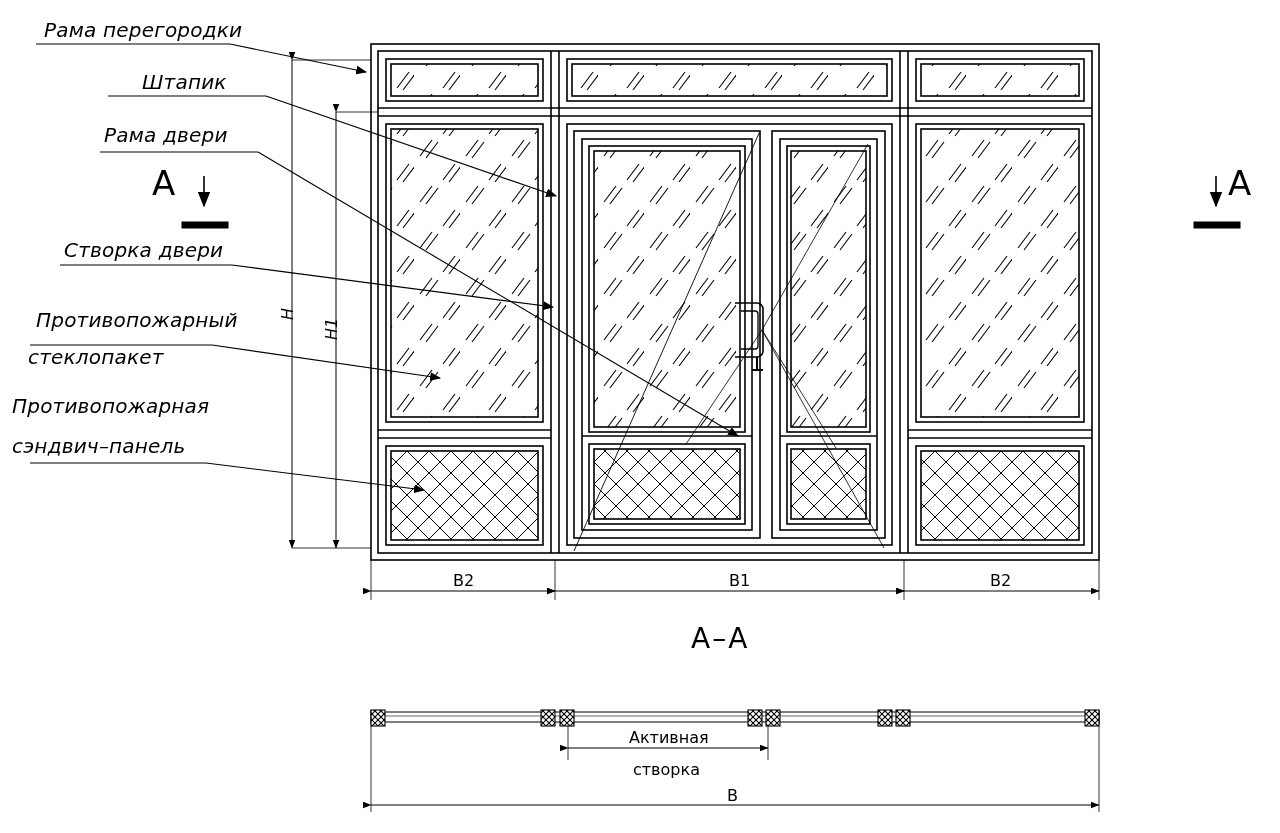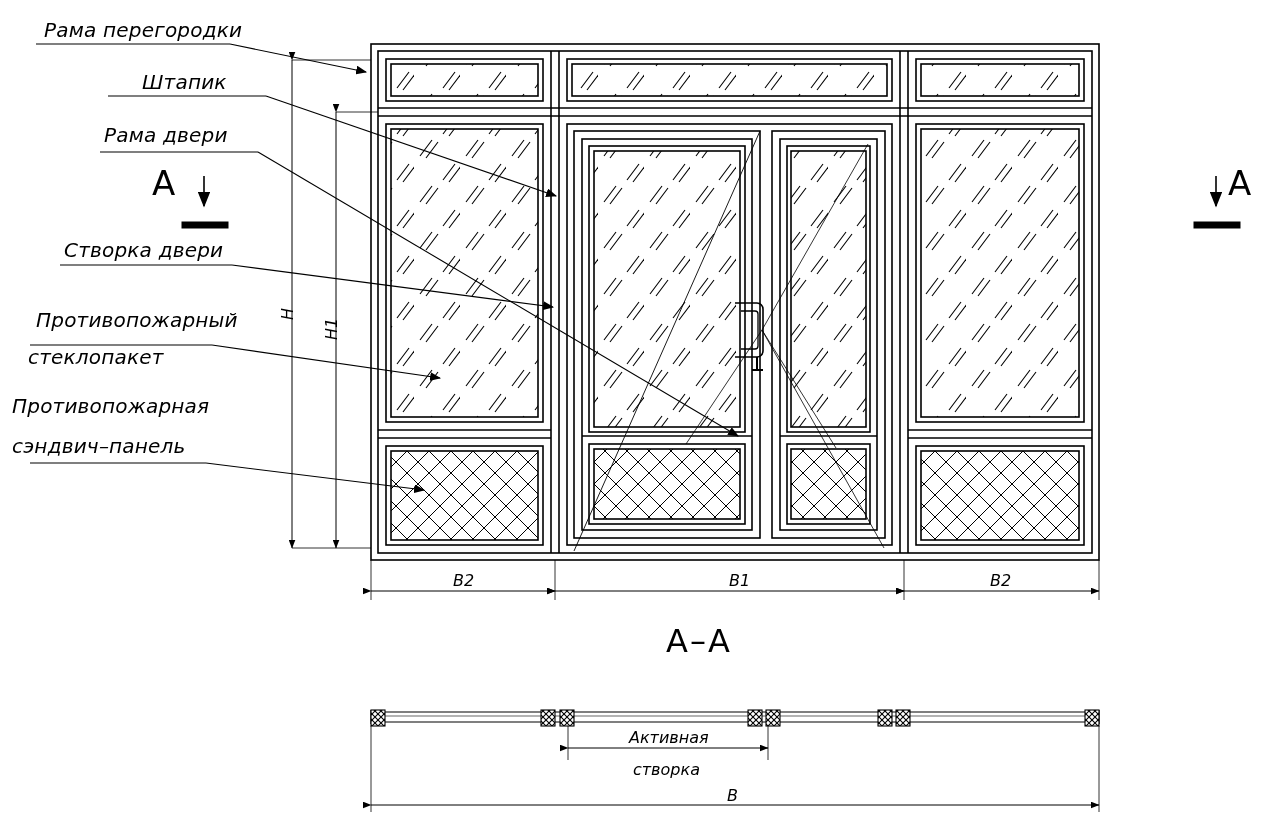--- a/index.html
+++ b/index.html
@@ -1,23 +1,23 @@
 <!DOCTYPE html>
 <html><head>
 <meta charset="utf-8">
 <style>
   html,body{margin:0;padding:0;background:#ffffff;}
   body{width:1280px;height:833px;position:relative;overflow:hidden;
        font-family:"DejaVu Sans","Liberation Sans",sans-serif;color:#000;}
   .canvas{position:absolute;left:0;top:0;width:1280px;height:778px;}
   .lbl{position:absolute;font-style:italic;font-size:20px;white-space:nowrap;
        font-family:"DejaVu Sans","Liberation Sans",sans-serif;letter-spacing:0.2px;}
-  .dim{position:absolute;font-style:italic;font-size:16px;white-space:nowrap;}
+  .dim{position:absolute;font-size:16px;white-space:nowrap;}
   .big{position:absolute;font-size:34px;white-space:nowrap;font-family:"DejaVu Sans","Liberation Sans",sans-serif;}
-  .secname{position:absolute;font-size:32px;white-space:nowrap;letter-spacing:2px;}
+  .secname{position:absolute;font-size:28px;white-space:nowrap;letter-spacing:2px;margin-left:25px;}
   svg{position:absolute;left:0;top:0;}
   .vtext{position:absolute;font-style:italic;font-size:16px;transform:rotate(-90deg);transform-origin:left top;}
 </style>
 </head>
 <body>
 
 <div class="canvas">
 
 <svg width="1280" height="833">
   <defs>

